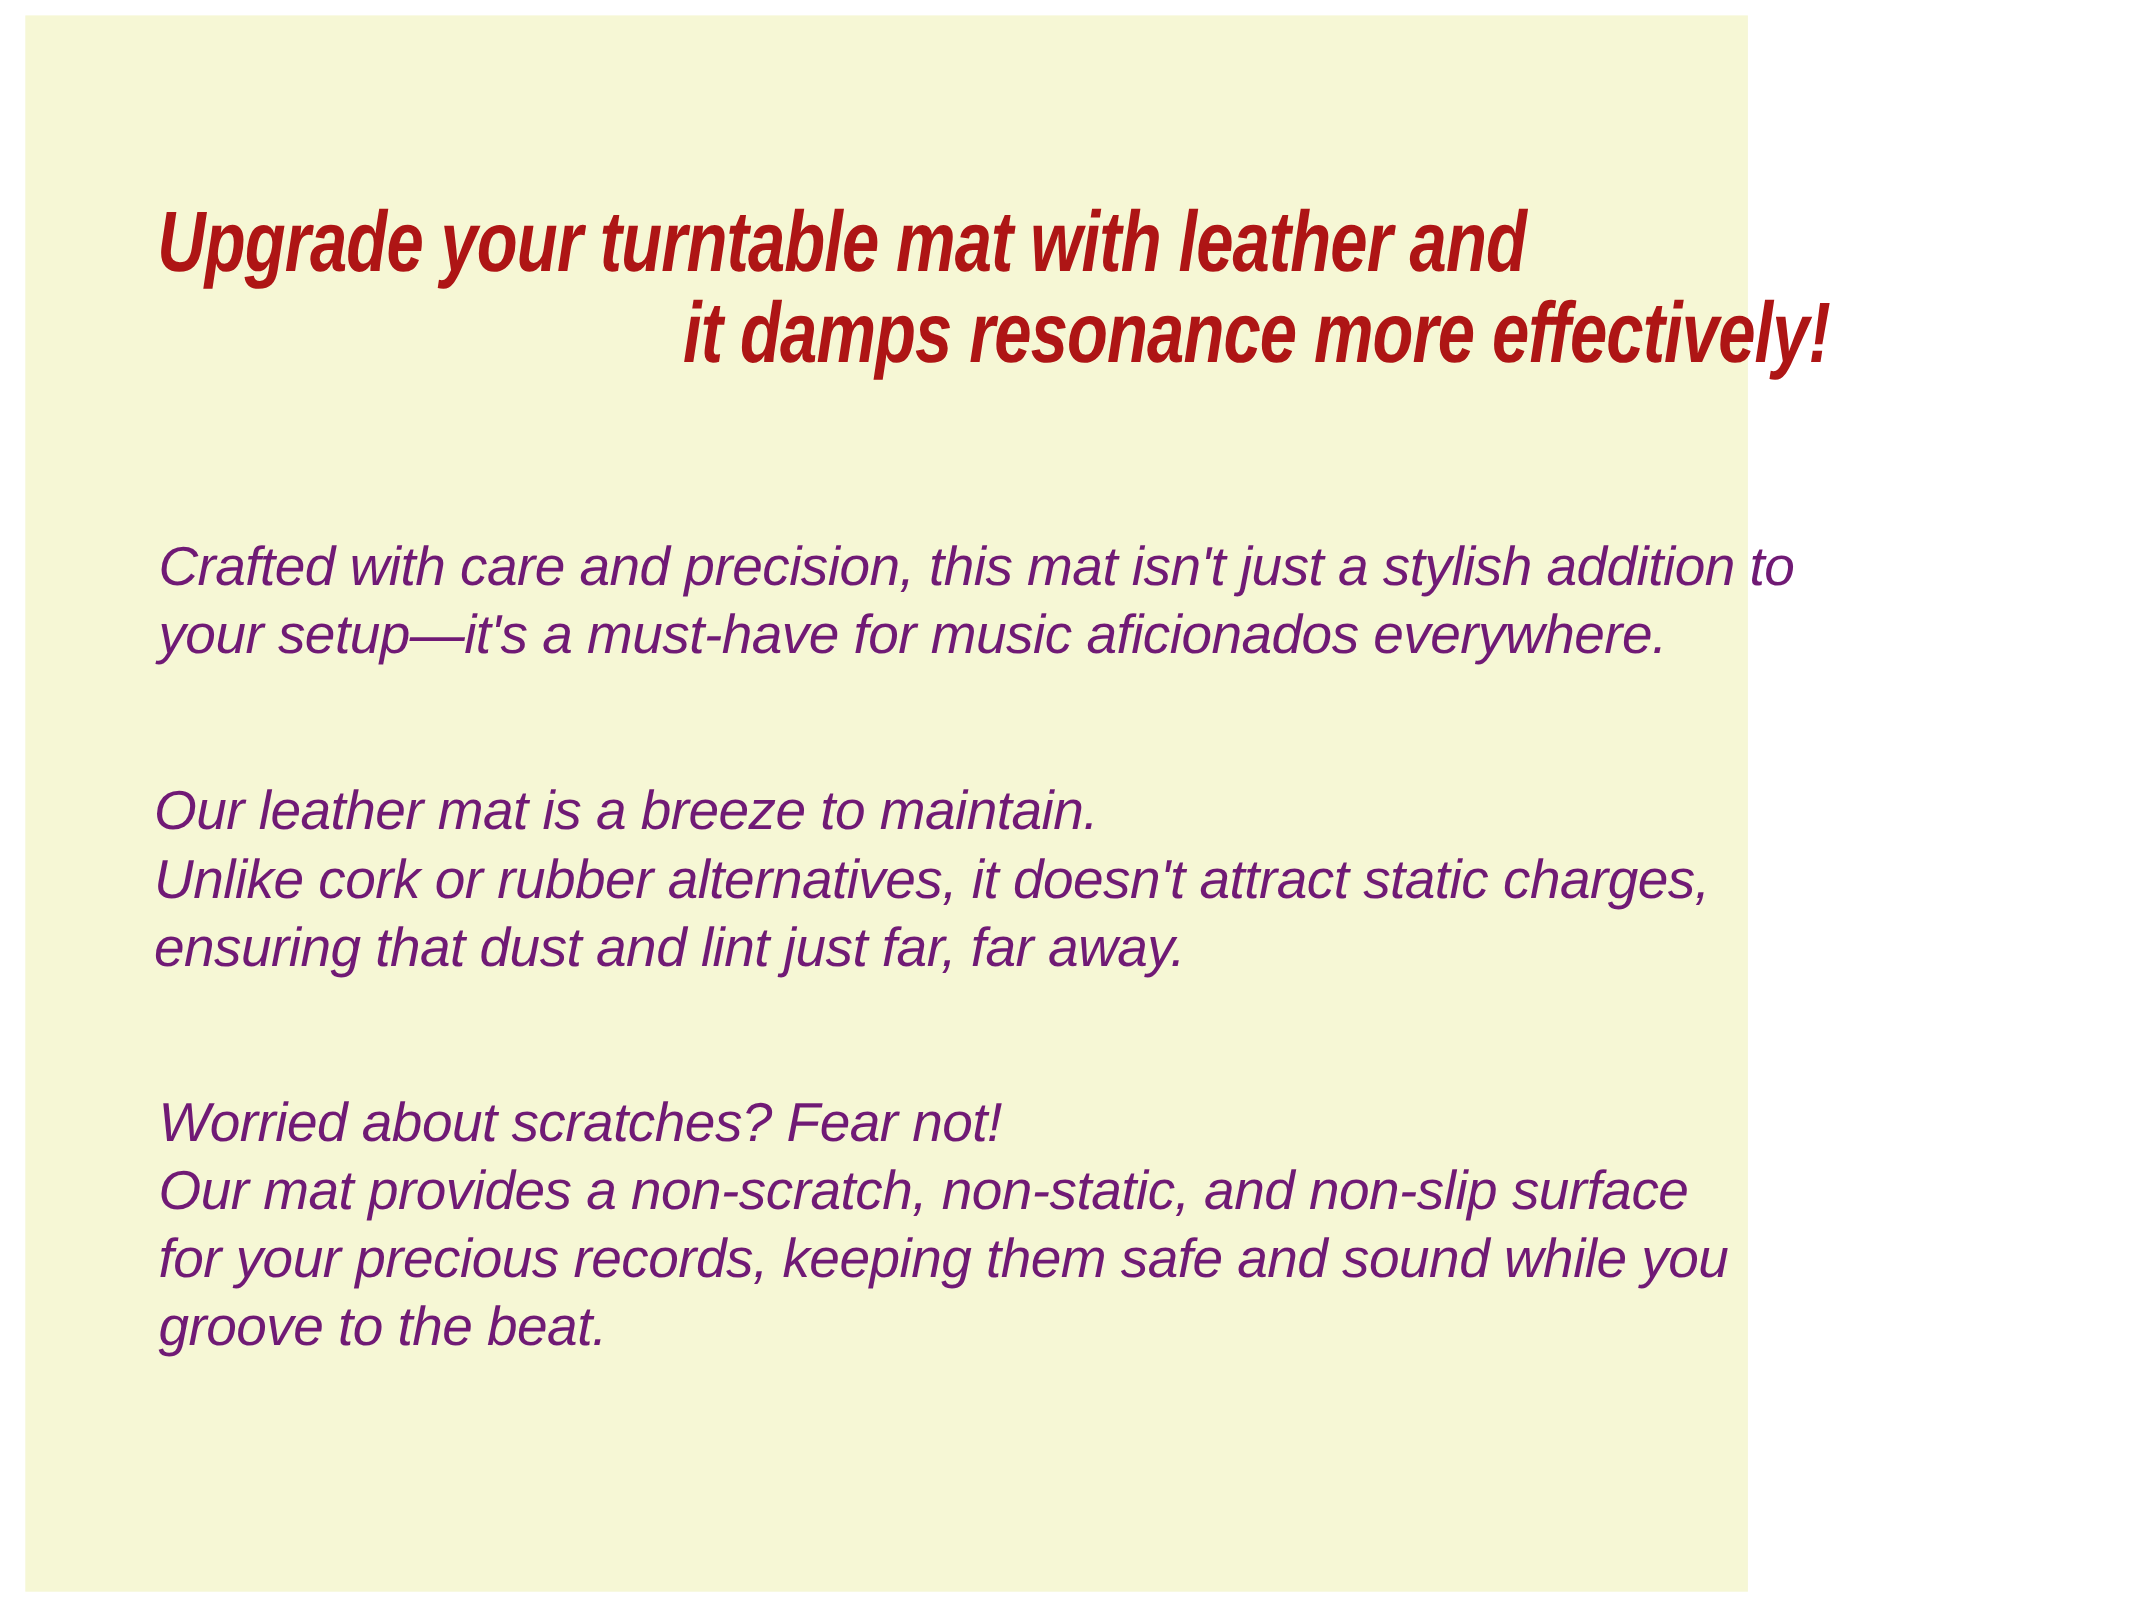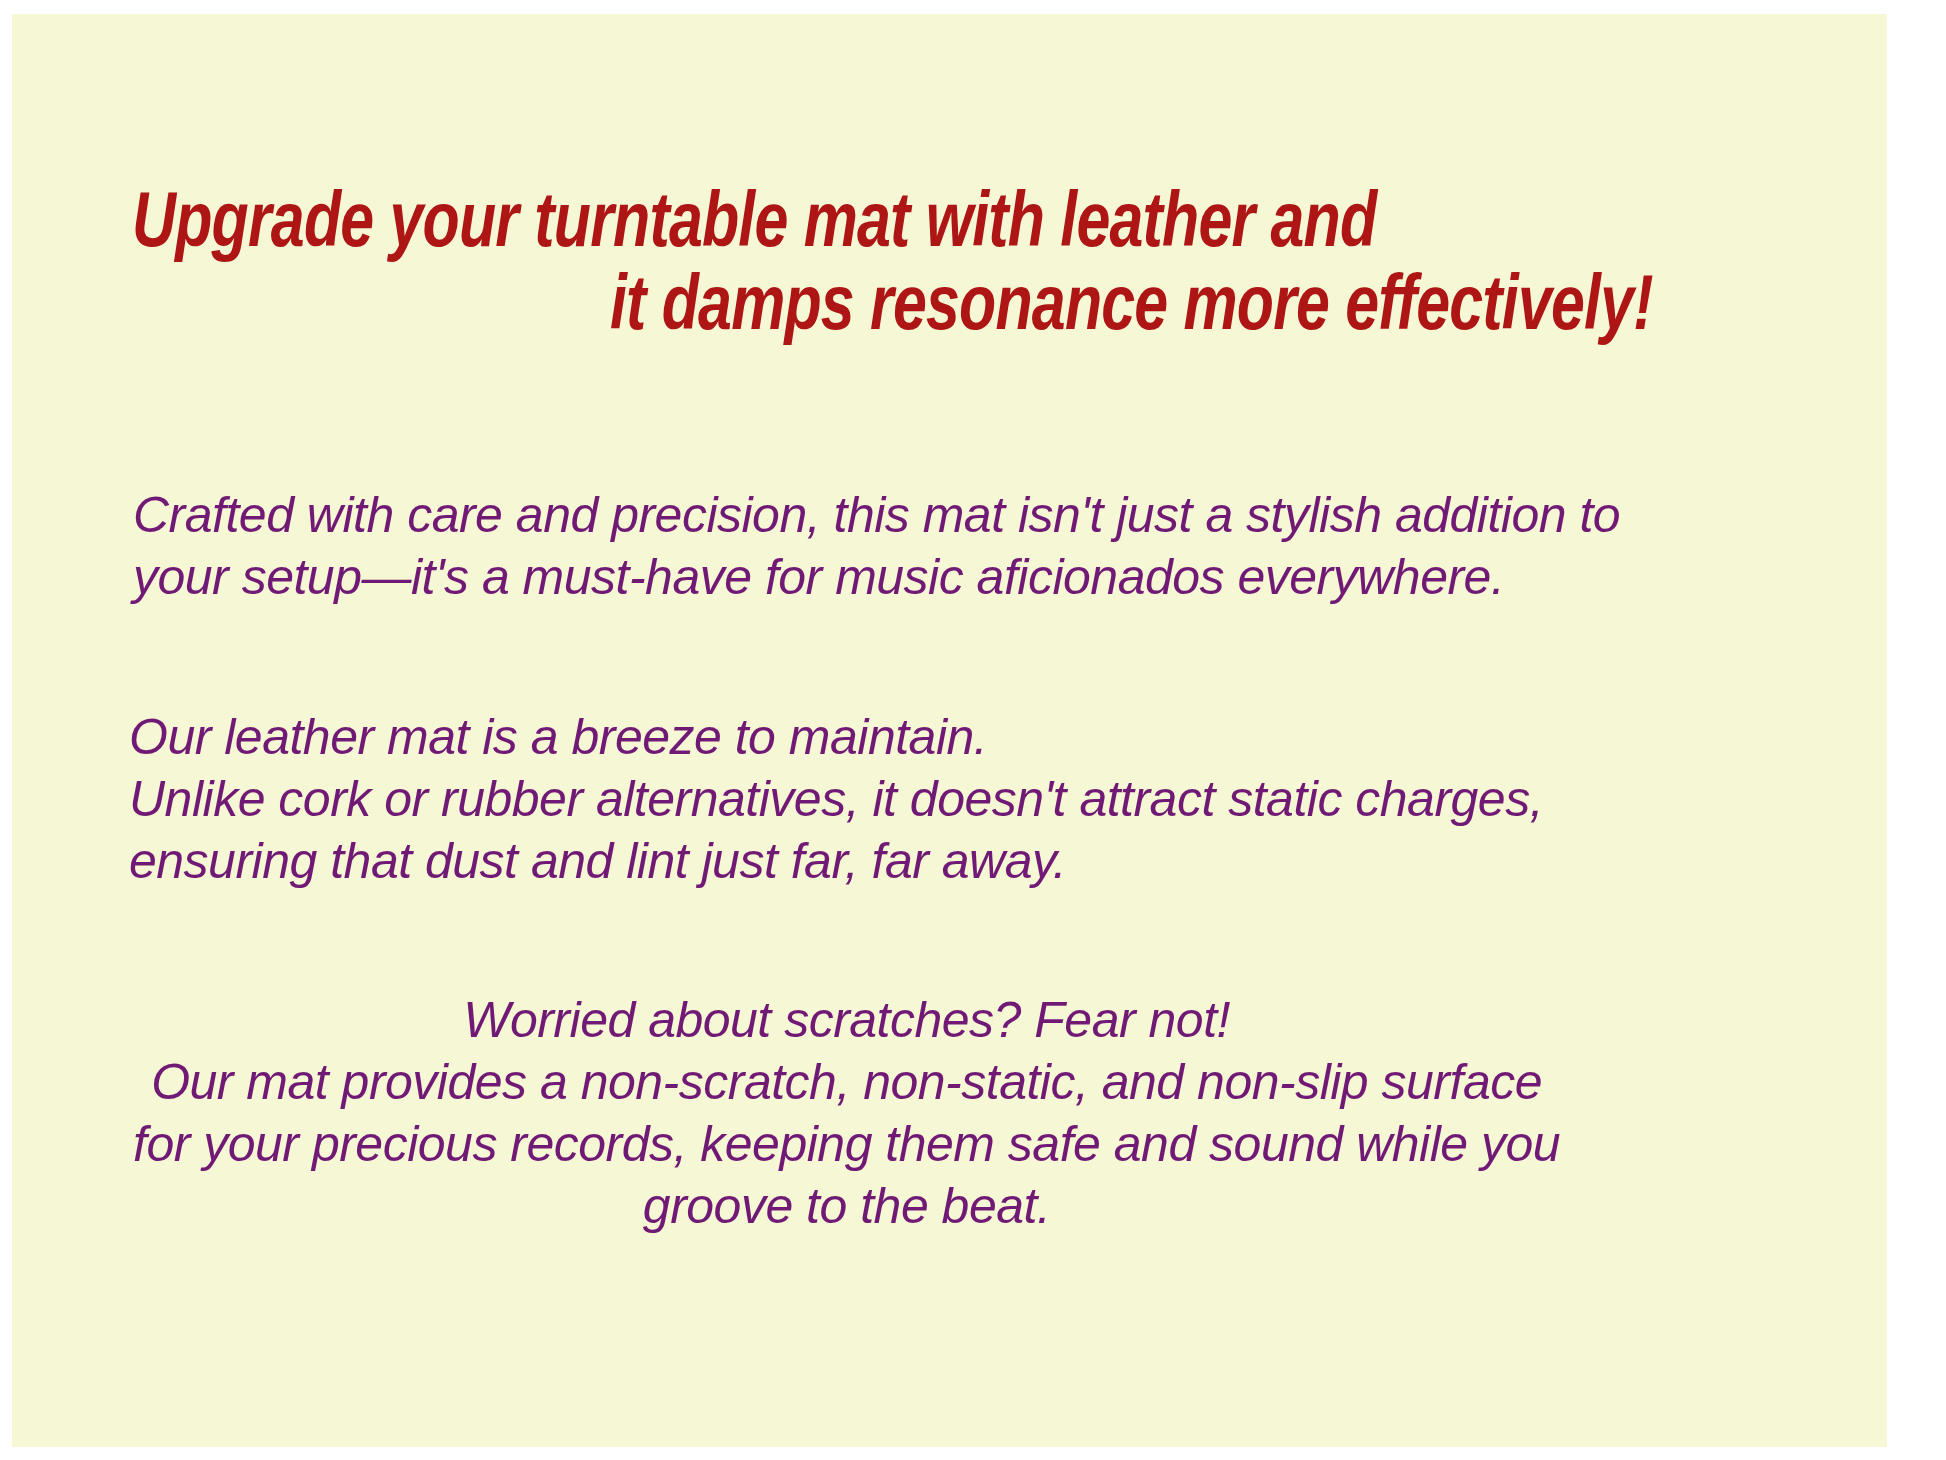--- a/index.html
+++ b/index.html
@@ -6,23 +6,23 @@
     margin: 0;
     padding: 0;
     width: 1946px;
     height: 1460px;
     background: #ffffff;
     overflow: hidden;
     font-family: "Liberation Sans", "DejaVu Sans", sans-serif;
   }
   .card {
     position: absolute;
-    left: 12px;
+    left: 23px;
     top: 14px;
-    width: 1875px;
+    width: 1566px;
     height: 1433px;
     background: #f6f7d5;
   }
   .headline-line {
     position: absolute;
     color: #ae1515;
     font-style: italic;
     font-weight: bold;
     font-size: 78px;
     line-height: 78px;
@@ -38,21 +38,21 @@
     color: #701a75;
     font-style: italic;
     font-weight: normal;
     font-size: 50px;
     line-height: 62px;
     letter-spacing: -0.5px;
     white-space: pre;
   }
   .p1 { left: 121px; top: 470px; }
   .p2 { left: 117px; top: 692px; }
-  .p3 { left: 121px; top: 975px; text-align: center; }
+  .p3 { left: 121px; top: 975px; }
 </style>
 </head>
 <body>
 
 <div class="card">
   <div class="headline-line l1">Upgrade your turntable mat with leather and</div>
   <div class="headline-line l2">it damps resonance more effectively!</div>
 
   <div class="body-par p1">Crafted with care and precision, this mat isn't just a stylish addition to
 your setup—it's a must-have for music aficionados everywhere.</div>

